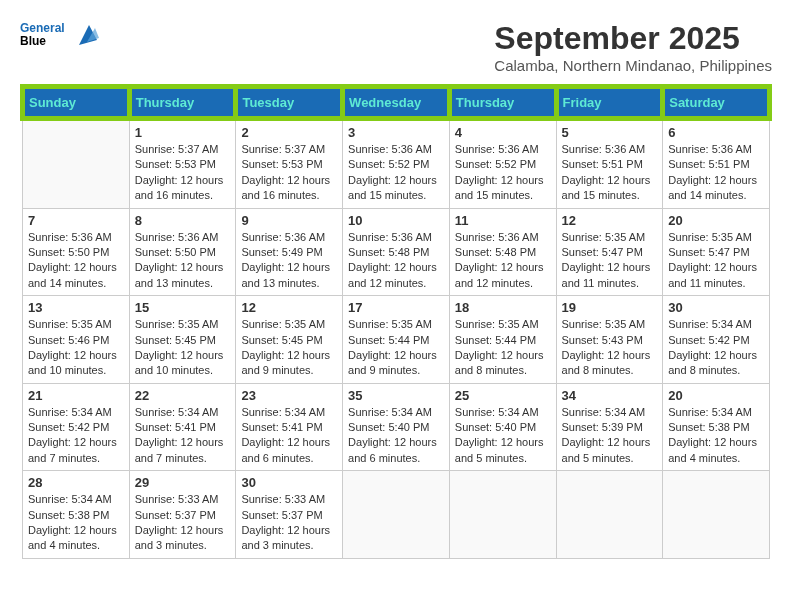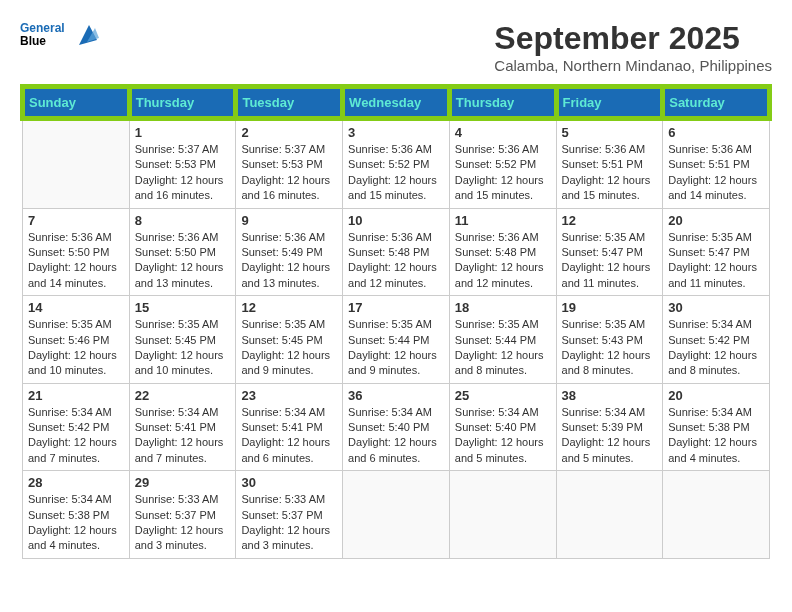--- a/index.html
+++ b/index.html
@@ -175,21 +175,21 @@
           <span class="day-num">12</span>
           <div class="day-info">Sunrise: 5:35 AM<br>Sunset: 5:47 PM<br>Daylight: 12 hours<br>and 11 minutes.</div>
         </td>
         <td>
           <span class="day-num">20</span>
           <div class="day-info">Sunrise: 5:35 AM<br>Sunset: 5:47 PM<br>Daylight: 12 hours<br>and 11 minutes.</div>
         </td>
       </tr>
       <tr class="week-row">
         <td>
-          <span class="day-num">14</span>
+          <span class="day-num">13</span>
           <div class="day-info">Sunrise: 5:35 AM<br>Sunset: 5:46 PM<br>Daylight: 12 hours<br>and 10 minutes.</div>
         </td>
         <td>
           <span class="day-num">15</span>
           <div class="day-info">Sunrise: 5:35 AM<br>Sunset: 5:45 PM<br>Daylight: 12 hours<br>and 10 minutes.</div>
         </td>
         <td>
           <span class="day-num">12</span>
           <div class="day-info">Sunrise: 5:35 AM<br>Sunset: 5:45 PM<br>Daylight: 12 hours<br>and 9 minutes.</div>
         </td>
@@ -217,29 +217,29 @@
         </td>
         <td>
           <span class="day-num">22</span>
           <div class="day-info">Sunrise: 5:34 AM<br>Sunset: 5:41 PM<br>Daylight: 12 hours<br>and 7 minutes.</div>
         </td>
         <td>
           <span class="day-num">23</span>
           <div class="day-info">Sunrise: 5:34 AM<br>Sunset: 5:41 PM<br>Daylight: 12 hours<br>and 6 minutes.</div>
         </td>
         <td>
-          <span class="day-num">36</span>
+          <span class="day-num">35</span>
           <div class="day-info">Sunrise: 5:34 AM<br>Sunset: 5:40 PM<br>Daylight: 12 hours<br>and 6 minutes.</div>
         </td>
         <td>
           <span class="day-num">25</span>
           <div class="day-info">Sunrise: 5:34 AM<br>Sunset: 5:40 PM<br>Daylight: 12 hours<br>and 5 minutes.</div>
         </td>
         <td>
-          <span class="day-num">38</span>
+          <span class="day-num">34</span>
           <div class="day-info">Sunrise: 5:34 AM<br>Sunset: 5:39 PM<br>Daylight: 12 hours<br>and 5 minutes.</div>
         </td>
         <td>
           <span class="day-num">20</span>
           <div class="day-info">Sunrise: 5:34 AM<br>Sunset: 5:38 PM<br>Daylight: 12 hours<br>and 4 minutes.</div>
         </td>
       </tr>
       <tr class="week-row">
         <td>
           <span class="day-num">28</span>

